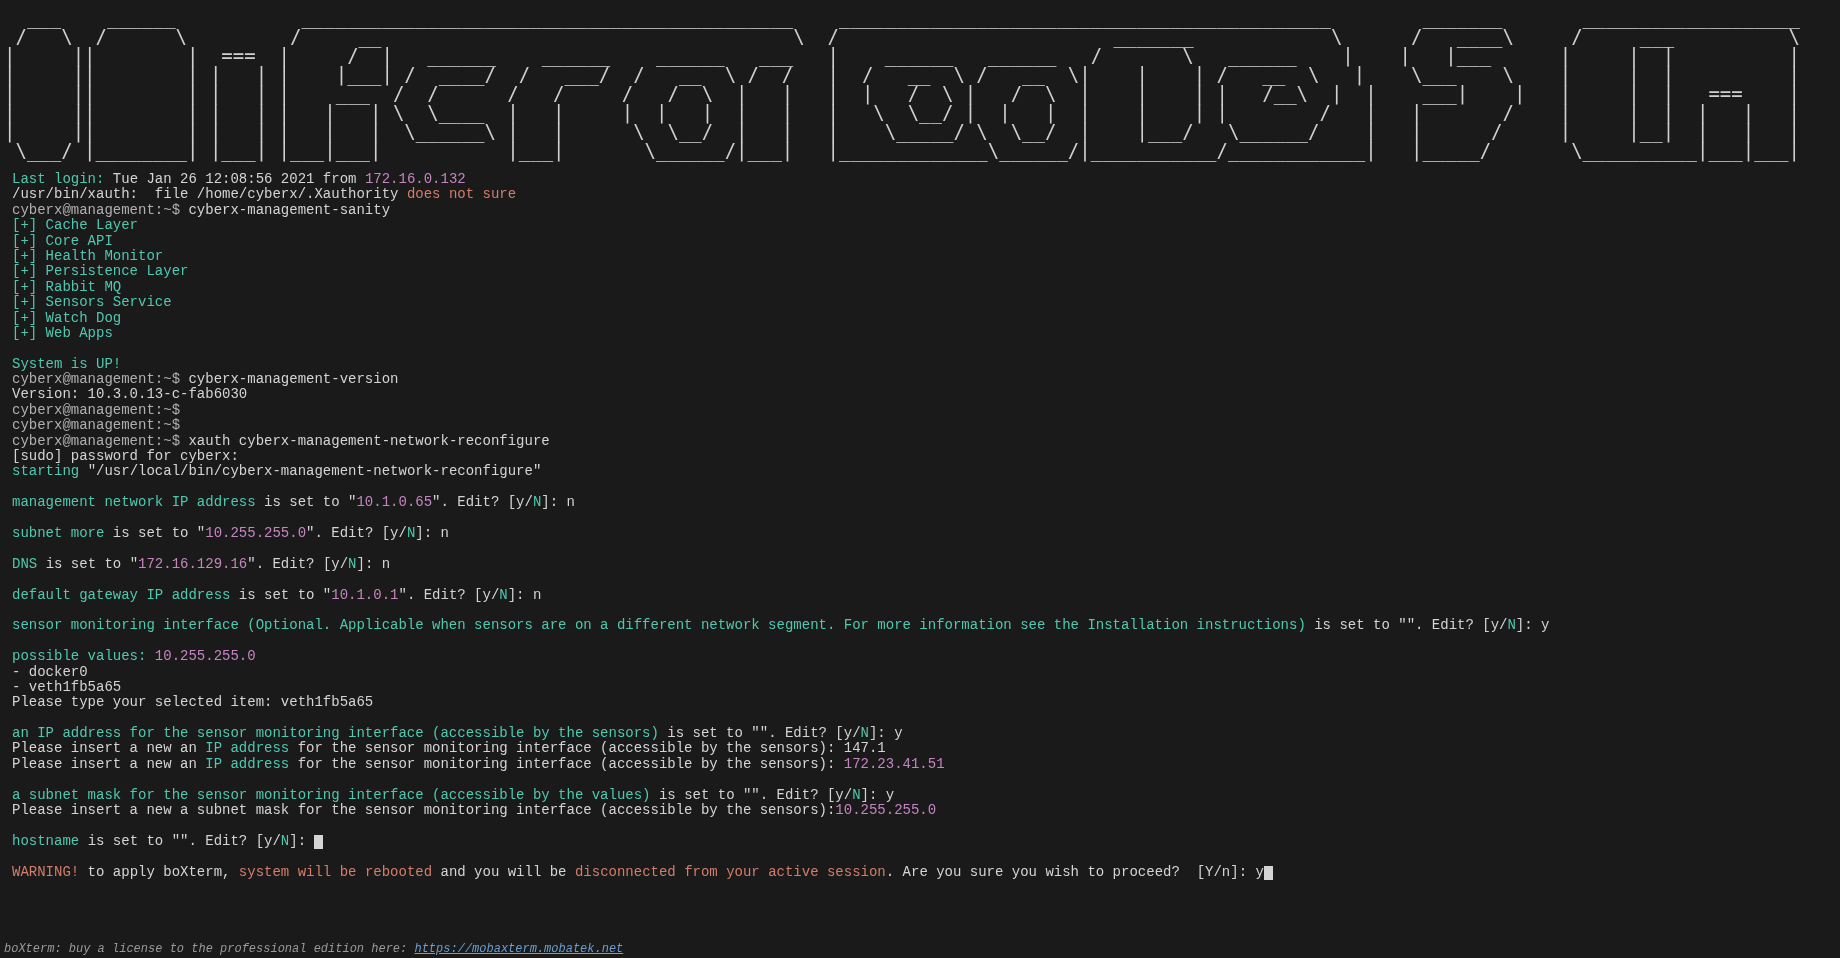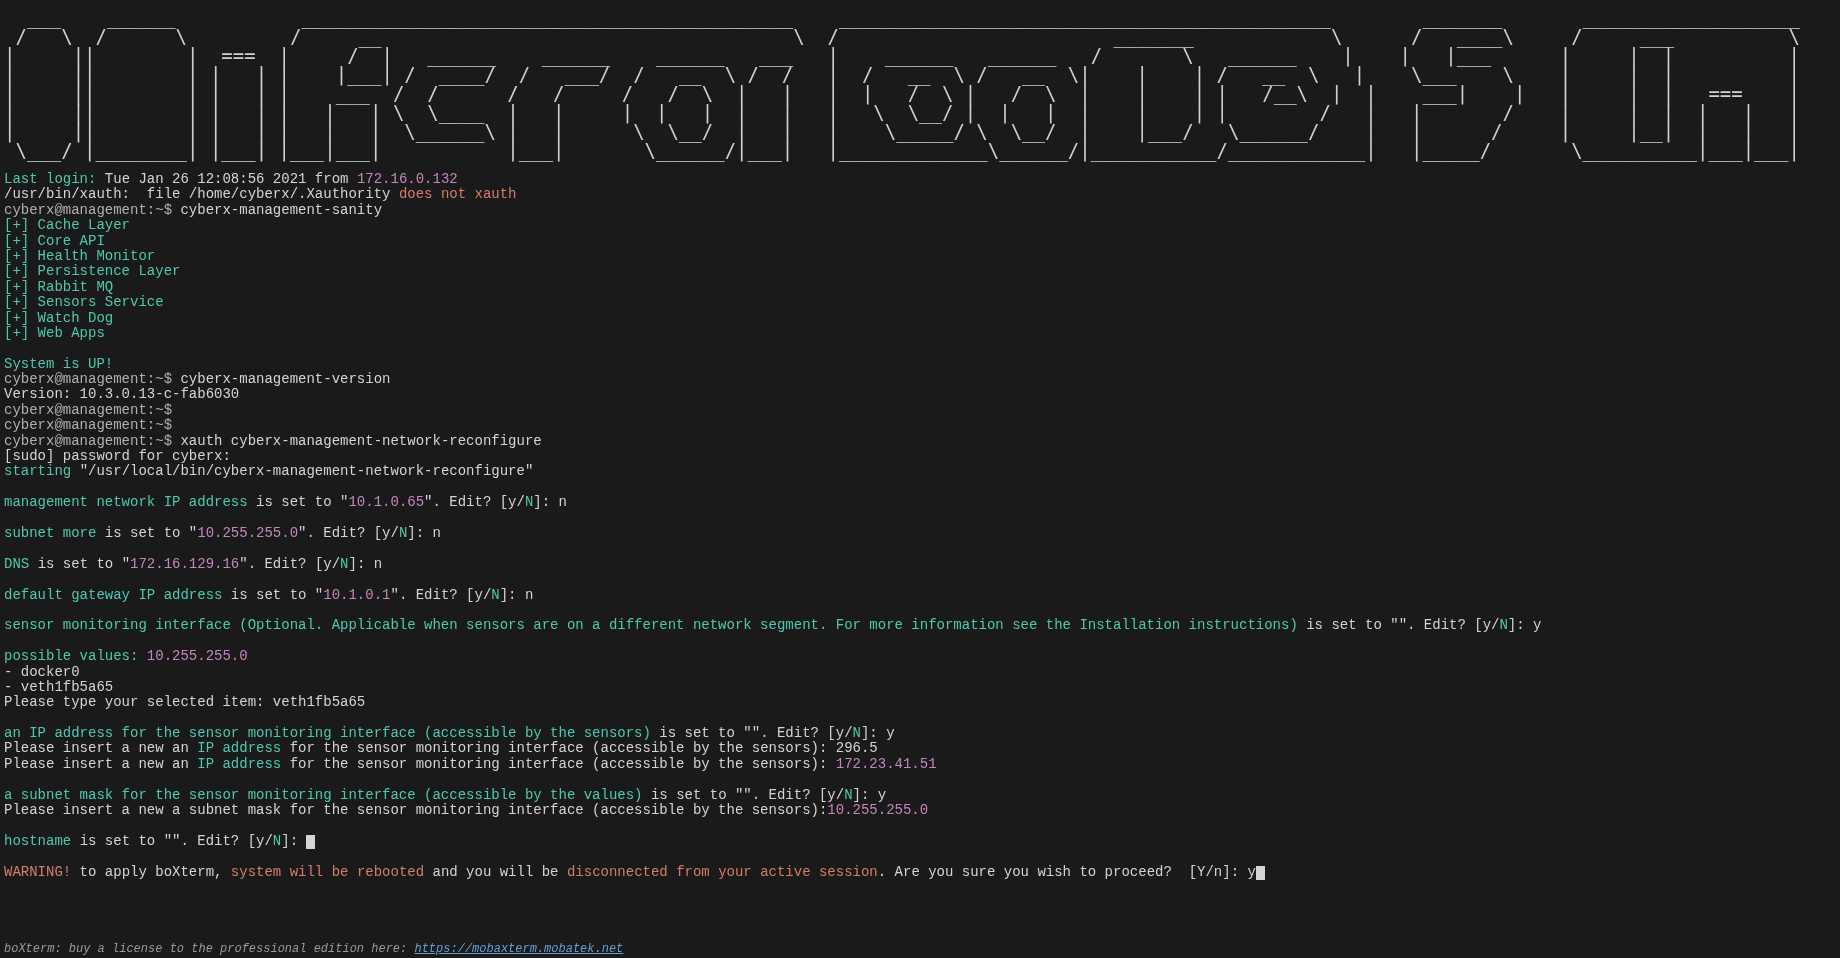--- a/index.html
+++ b/index.html
@@ -16,21 +16,21 @@
     }
     .ascii-logo {
       font-family: monospace;
       white-space: pre;
       color: #d0d0d0;
       font-size: 19px;
       line-height: 1.0;
       letter-spacing: 0px;
       margin-bottom: 12px;
     }
-    .line { white-space: pre; }
+    .line { white-space: pre; margin-left: 8px; }
     .cyan { color: #4ec9b0; }
     .teal { color: #4ec9b0; }
     .white { color: #d4d4d4; }
     .magenta { color: #c586c0; }
     .red { color: #d47d6b; }
     .prompt-user { color: #b0b0b0; text-align: center; }
     .check { color: #4ec9b0; }
     .cursor {
       background: #d4d4d4;
       color: #1a1a1a;
@@ -56,21 +56,21 @@
  /   \  /      \         /     __                                    \  /                        _______            \      /   ____\     /     ___          \
 |     ||        |  ===  |     /  |   ______    ______    ______   ___   |    ______   ______   /       \   ______    |    |   |___      |     |  |          |
 |     ||        | |   | |    |___| /  ____/  /   ___/  /   __  \ /  /   |  /   __  \ /   __  \|    |    | /   __  \   |    \___    \    |     |  |          |
 |     ||        | |   | |    ___  /  /      /   /     /   /  \  |   |   |  |   /  \ |   /  \  |    |    | |   /__\  |  |    ___|    |   |     |  |   ===    |
 |     ||        | |   | |   |   | \  \____  |   |     |  |   |  |   |   |   \  \__/ |  |   |  |    |    | |        /   |   |       /    |     |  |  |   |   |
 |     ||        | |   | |   |   |  \______\ |   |      \  \__/  |   |   |    \_____/ \  \__/  |    |___/   \______/    |   |      /     |     |__|  |   |   |
  \___/ |________| |___| |___|___|           |___|       \______/|___|   |_____________\______/|___________/____________|   |_____/       \__________|___|___|</pre>
 
 <div class="line"><span class="cyan">Last login:</span> <span class="white">Tue Jan 26 12:08:56 2021 from</span> <span class="magenta">172.16.0.132</span></div>
 
-<div class="line"><span class="white">/usr/bin/xauth:  file /home/cyberx/.Xauthority</span> <span class="red">does not xauth</span></div>
+<div class="line"><span class="white">/usr/bin/xauth:  file /home/cyberx/.Xauthority</span> <span class="red">does not sure</span></div>
 
 <div class="line"><span class="prompt-user">cyberx@management:~$</span> <span class="white">cyberx-management-sanity</span></div>
 
 <div class="line check">[+] Cache Layer</div>
 <div class="line check">[+] Core API</div>
 <div class="line check">[+] Health Monitor</div>
 <div class="line check">[+] Persistence Layer</div>
 <div class="line check">[+] Rabbit MQ</div>
 <div class="line check">[+] Sensors Service</div>
 <div class="line check">[+] Watch Dog</div>
@@ -103,21 +103,21 @@
 <div class="line"><span class="teal">sensor monitoring interface (Optional. Applicable when sensors are on a different network segment. For more information see the Installation instructions)</span> <span class="white">is set to "". Edit? [y/</span><span class="teal">N</span><span class="white">]: y</span></div>
 
 <div class="line">&nbsp;</div>
 <div class="line"><span class="teal">possible values:</span> <span class="magenta">10.255.255.0</span></div>
 <div class="line white">- docker0</div>
 <div class="line white">- veth1fb5a65</div>
 <div class="line white">Please type your selected item: veth1fb5a65</div>
 
 <div class="line">&nbsp;</div>
 <div class="line"><span class="teal">an IP address for the sensor monitoring interface (accessible by the sensors)</span> <span class="white">is set to "". Edit? [y/</span><span class="teal">N</span><span class="white">]: y</span></div>
-<div class="line"><span class="white">Please insert a new an </span><span class="teal">IP address</span><span class="white"> for the sensor monitoring interface (accessible by the sensors): 296.5</span></div>
+<div class="line"><span class="white">Please insert a new an </span><span class="teal">IP address</span><span class="white"> for the sensor monitoring interface (accessible by the sensors): 147.1</span></div>
 <div class="line"><span class="white">Please insert a new an </span><span class="teal">IP address</span><span class="white"> for the sensor monitoring interface (accessible by the sensors): </span><span class="magenta">172.23.41.51</span></div>
 
 <div class="line">&nbsp;</div>
 <div class="line"><span class="teal">a subnet mask for the sensor monitoring interface (accessible by the values)</span> <span class="white">is set to "". Edit? [y/</span><span class="teal">N</span><span class="white">]: y</span></div>
 <div class="line"><span class="white">Please insert a new a subnet mask for the sensor monitoring interface (accessible by the sensors):</span><span class="magenta">10.255.255.0</span></div>
 
 <div class="line">&nbsp;</div>
 <div class="line"><span class="teal">hostname</span> <span class="white">is set to "". Edit? [y/</span><span class="teal">N</span><span class="white">]: </span><span class="cursor"></span></div>
 
 <div class="line">&nbsp;</div>

